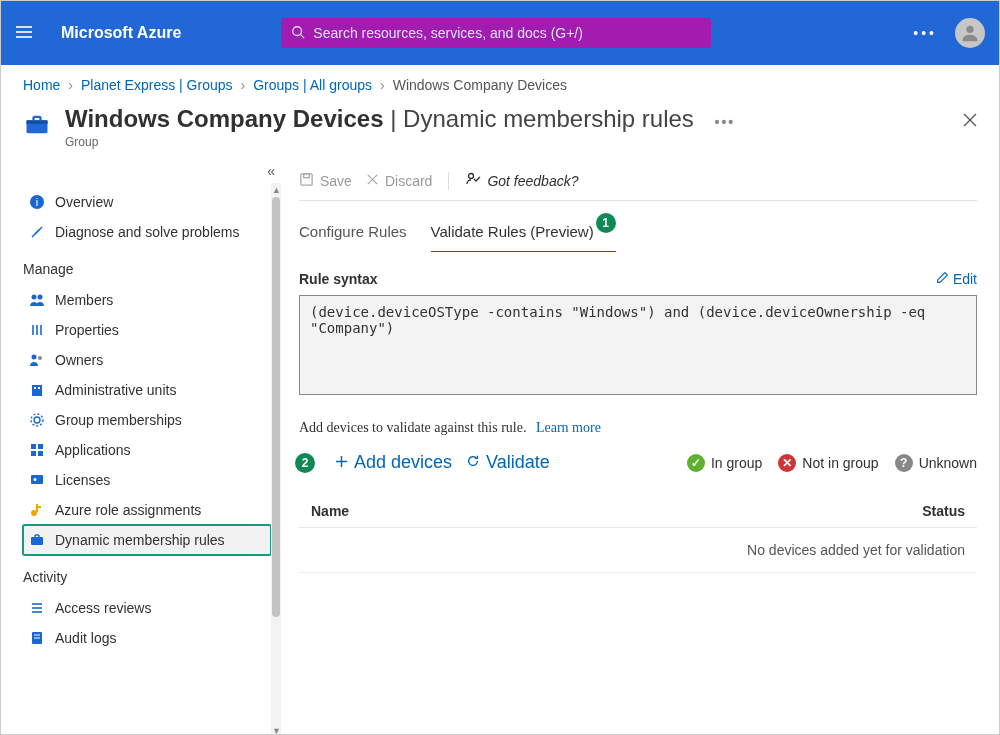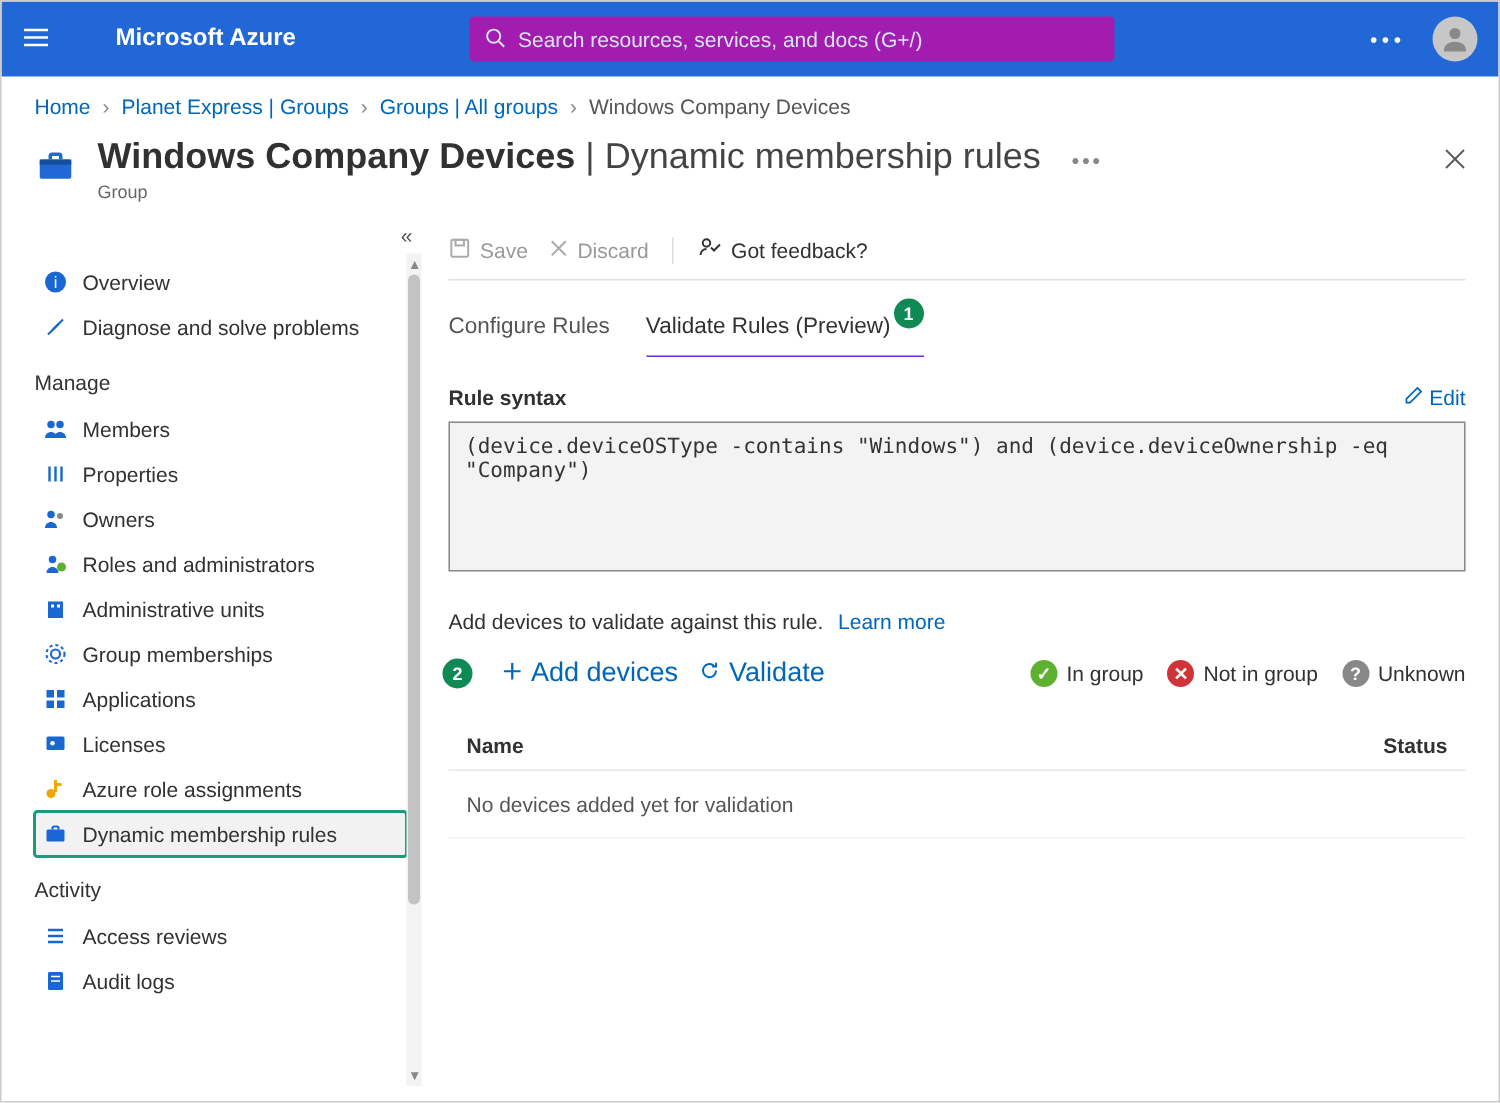--- a/index.html
+++ b/index.html
@@ -1,19 +1,19 @@
 <!DOCTYPE html>
 <html><head>
 <meta charset="utf-8">
 <style>
   * { box-sizing: border-box; margin: 0; padding: 0; }
   body { font-family: "Segoe UI", -apple-system, Arial, sans-serif; font-size: 14px; color: #323130; width: 1000px; height: 735px; border: 1px solid #ccc; overflow: hidden; background: #fff; }
   
   
-  .topbar { height: 50px; background: #2168d6; display: flex; align-items: center; padding: 0 14px; color: #fff; gap: 36px; }
+  .topbar { height: 64px; background: #2168d6; display: flex; align-items: center; padding: 0 14px; color: #fff; gap: 20px; }
   .topbar .hamburger svg { width: 18px; height: 18px; }
   .brand { font-size: 16px; font-weight: 600; margin-left: 8px; }
   .search-wrap { flex: 0 0 430px; margin-left: 80px; }
   .search { display: flex; align-items: center; background: #a21caf; border-radius: 3px; height: 30px; padding: 0 10px; color: #d8e4f6; gap: 8px; }
   .search input { background: transparent; border: none; outline: none; color: #d8e4f6; font-size: 14px; width: 100%; }
   .search input::placeholder { color: #d8e4f6; }
   .top-right { margin-left: auto; display: flex; align-items: center; gap: 18px; }
   .avatar { width: 30px; height: 30px; border-radius: 50%; background: #c7c7c7; display:flex; align-items:center; justify-content:center; }
   
   
@@ -42,49 +42,49 @@
   .sidebar { padding: 24px 10px 0 16px; height:100%; overflow:hidden; }
   .side-section-label { font-size: 14px; font-weight:400; color:#333; margin: 14px 0 8px; }
   .side-item { display:flex; align-items:center; gap:10px; padding:7px 6px; font-size:14px; color:#323130; cursor:pointer; border-radius:2px;}
   .side-item .icn { width:16px; height:16px; display:flex; align-items:center; justify-content:center; flex:0 0 16px;}
   .side-item.selected { background:#f2f2f2; outline:2px solid #1a9b7d; outline-offset:-1px; }
   
   .content { flex:1; padding: 0 22px 0 18px; position:relative; }
   .toolbar { display:flex; align-items:center; gap:14px; padding:8px 0 10px; color:#333; border-bottom:1px solid #e1e1e1; }
   .tb-btn { display:flex; align-items:center; gap:6px; color:#999; cursor:default; font-size:14px;}
   .tb-sep { width:1px; height:18px; background:#ddd; margin:0 2px;}
-  .tb-feedback { color:#323130; cursor:pointer;}
+  .tb-feedback { color:#323130; cursor:pointer;font-style:italic;}
   
   .tabs { display:flex; gap:24px; margin-top:14px; border-bottom:1px solid transparent; position:relative;}
   .tab { padding: 6px 0 10px; color:#555; cursor:pointer; font-size:15px; display:flex; align-items:center; gap:6px;}
   .tab.active { color:#323130; font-weight:400; border-bottom:1px solid #6d28d9; }
   
   .badge-num { width:20px; height:20px; border-radius:50%; background:#108a54; color:#fff; font-size:12px; font-weight:600; display:inline-flex; align-items:center; justify-content:center; position:relative; top:-8px; margin-left:-4px;}
   .badge-num.inline { position:static; margin-right:6px; top:0;}
   
   .section-title { font-weight:600; font-size:14px; margin-top:18px; }
   .edit-link { float:right; color:#0066b8; display:flex; align-items:center; gap:4px; cursor:pointer; font-weight:400;}
   .rule-box { width:100%; min-height:100px; border:1px solid #888; background:#f3f3f3; padding:8px 10px; font-size:14px; margin-top:8px; color:#333; resize:none;}
   
-  .validate-hint { margin-top:22px; font-size:14px; color:#323130;}
+  .validate-hint { margin-top:22px; font-size:14px; color:#323130;font-family:Liberation Serif, serif;}
   .validate-hint a { color:#0066b8; text-decoration:none; margin-left:6px; cursor:pointer;}
   
   .validate-row { display:flex; align-items:center; margin-top:16px; gap:14px;}
   .link-btn { color:#0066b8; display:flex; align-items:flex-start; gap:6px; cursor:pointer; font-size:18px;}
   .legend { margin-left:auto; display:flex; align-items:center; gap:16px; font-size:14px;}
   .legend-item { display:flex; align-items:center; gap:6px;}
   .ico-circle { width:18px; height:18px; border-radius:50%; display:flex; align-items:center; justify-content:center; color:#fff; font-weight:700; font-size:12px;}
   .ico-green { background:#5eb130;}
   .ico-red { background:#d13438;}
   .ico-gray { background:#888;}
   
   .table-head { display:flex; margin-top:22px; border-bottom:1px solid #e8e8e8; padding:8px 12px; font-weight:600; font-size:14px;}
   .col-name { flex:1;}
   .col-status { flex:1;text-align:right;}
-  .table-empty { padding:14px 12px; color:#555; border-bottom:1px solid #f0f0f0;}
+  .table-empty { padding:14px 12px; color:#555; border-bottom:1px solid #f0f0f0;text-align:right;}
 </style>
 </head>
 <body>
 
 <div class="topbar">
   <span class="hamburger">
     <svg viewBox="0 0 18 18" fill="none" stroke="#fff" stroke-width="1.6">
         <line x1="1" y1="4" x2="17" y2="4"></line>
         <line x1="1" y1="9" x2="17" y2="9"></line>
         <line x1="1" y1="14" x2="17" y2="14"></line>
@@ -199,30 +199,20 @@
               <circle cx="5" cy="5" r="2.5"></circle>
               <path d="M1 14c0-2.5 2-4 4-4s4 1.5 4 4"></path>
               <circle cx="11" cy="6" r="2" fill="#8a8a8a"></circle>
             </svg>
           </span>
         <span>Owners</span>
       </div>
       <div class="side-item">
         <span class="icn">
             <svg viewBox="0 0 16 16" fill="#1967d2">
-              <circle cx="6" cy="5" r="2.5"></circle>
-              <path d="M2 14c0-2.5 2-4 4-4s4 1.5 4 4"></path>
-              <circle cx="12" cy="10" r="3" fill="#5eb130"></circle>
-            </svg>
-          </span>
-        <span>Roles and administrators</span>
-      </div>
-      <div class="side-item">
-        <span class="icn">
-            <svg viewBox="0 0 16 16" fill="#1967d2">
               <rect x="3" y="3" width="10" height="11"></rect>
               <rect x="5" y="5" width="2" height="2" fill="#fff"></rect>
               <rect x="9" y="5" width="2" height="2" fill="#fff"></rect>
             </svg>
           </span>
         <span>Administrative units</span>
       </div>
       <div class="side-item">
         <span class="icn">
             <svg viewBox="0 0 16 16" fill="none" stroke="#1967d2" stroke-width="1.4">

